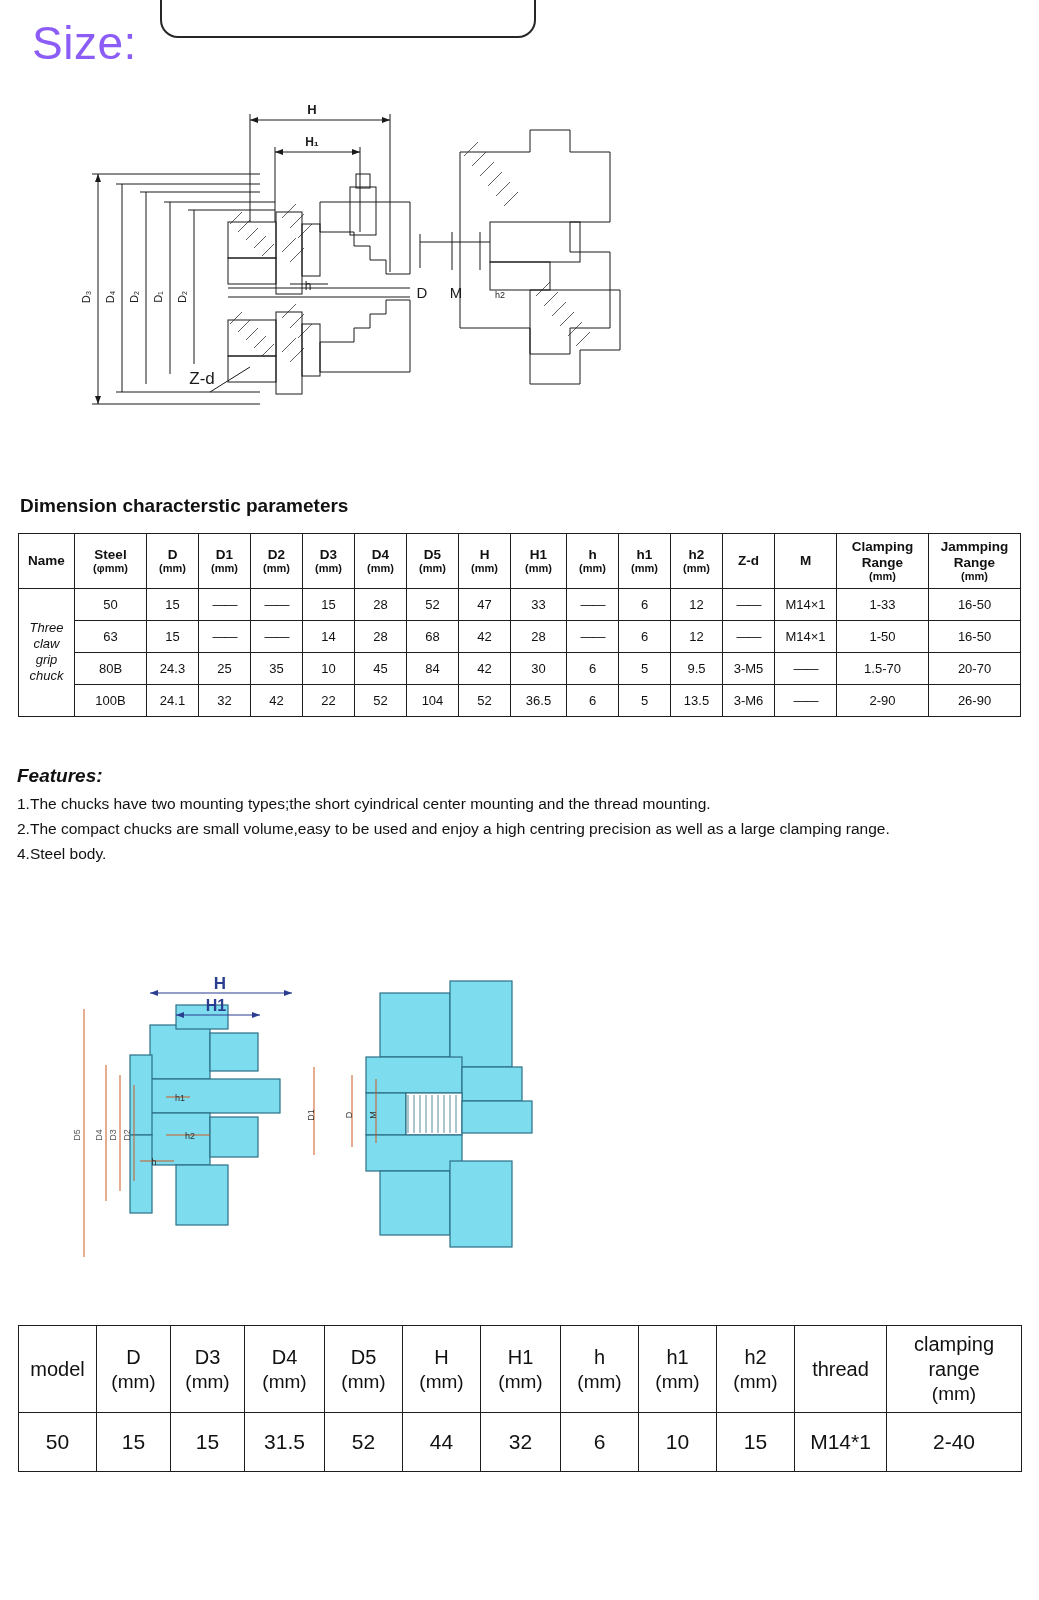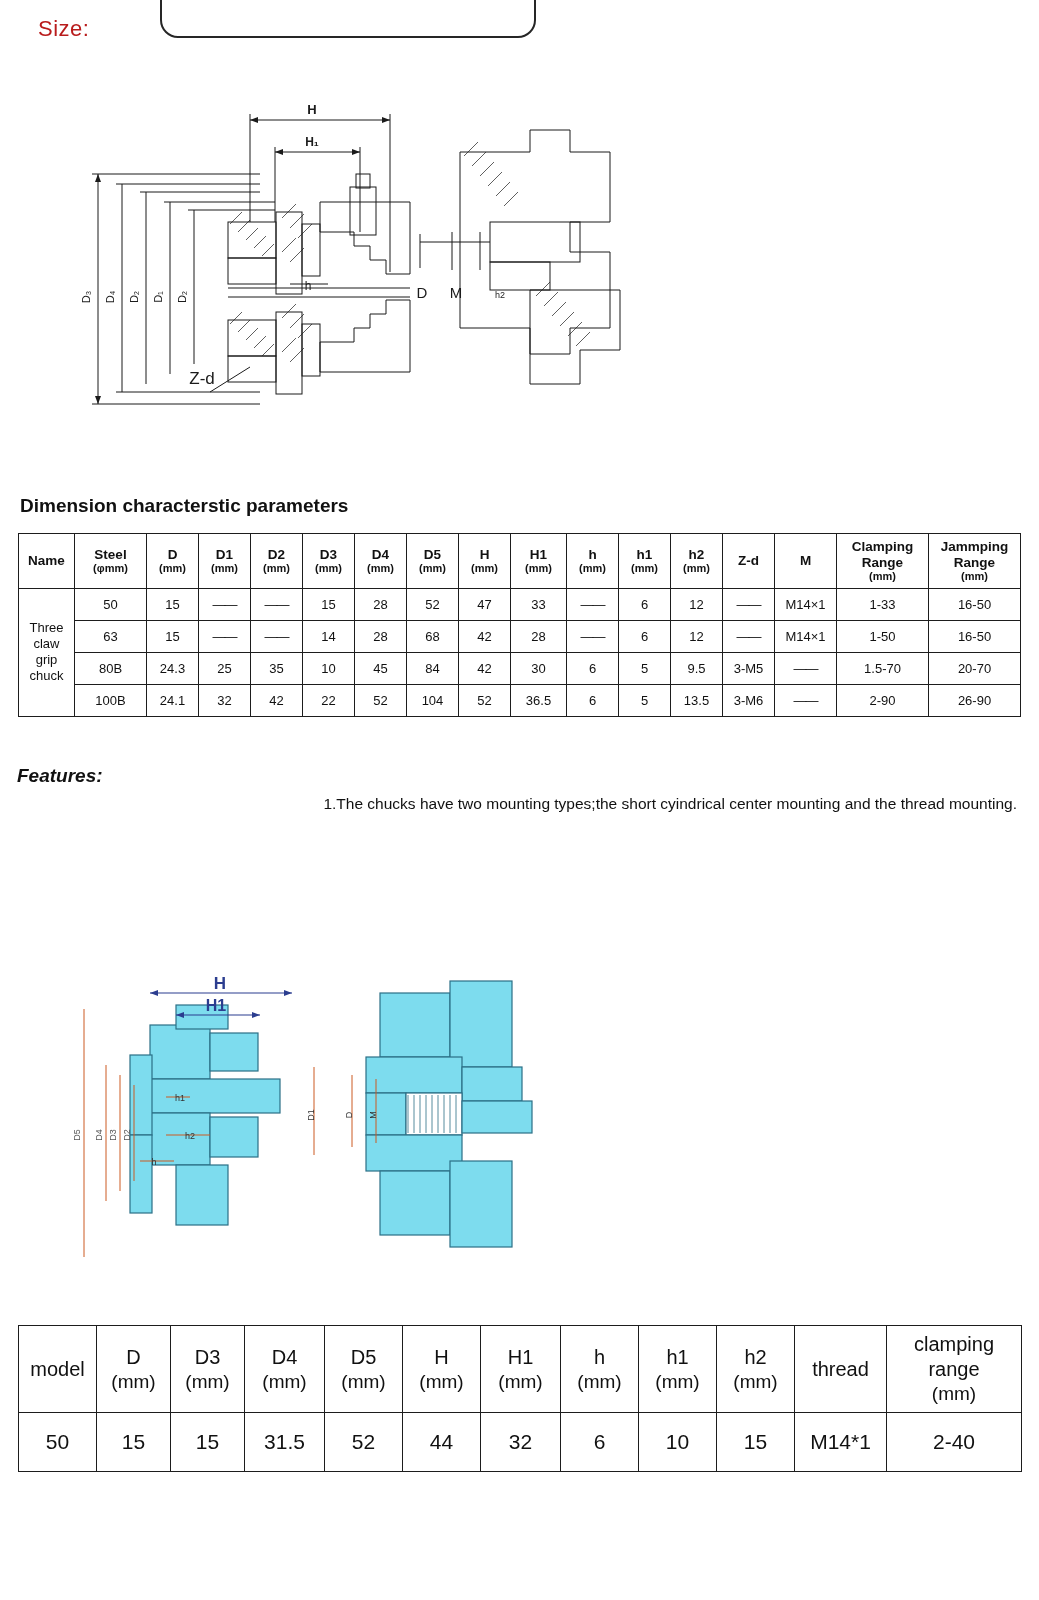--- a/index.html
+++ b/index.html
@@ -17,25 +17,25 @@
   }
   .page {
     position: relative;
     width: 1039px;
     height: 1600px;
   }
 
   
   .size-header {
     position: absolute;
-    left: 38px;
+    left: 32px;
     top: 16px;
-    font-size: 22px;
+    font-size: 46px;
     letter-spacing: 0.5px;
-    color: #b91c1c;
+    color: #8b5cf6;
   }
   .top-capsule {
     position: absolute;
     left: 160px;
     top: -28px;
     width: 372px;
     height: 62px;
     border: 2px solid #262626;
     border-radius: 18px;
     background: #fff;
@@ -94,33 +94,33 @@
   }
   table.spec tbody td {
     height: 31px;
     font-size: 13px;
     padding: 0 1px;
   }
   td.namecell {
     font-size: 13px;
     line-height: 1.25;
     font-weight: normal;
+    font-style: italic;
   }
   .dash { letter-spacing: -1px; }
 
   
   .features {
     position: absolute;
     left: 17px;
     top: 792px;
     width: 1000px;
     font-size: 15.5px;
     line-height: 1.55;
     color: #111;
-    text-align: right;
   }
   .features p { margin: 0 0 1px 0; }
 
   
   .drawing-bottom {
     position: absolute;
     left: 70px;
     top: 975px;
     width: 580px;
     height: 300px;
@@ -433,20 +433,22 @@
           <td>2-90</td>
           <td>26-90</td>
         </tr>
       </tbody>
     </table>
   </div>
 
   <div class="section-title" id="feat-title">Features:</div>
   <div class="features">
     <p>1.The chucks have two mounting types;the short cyindrical center mounting and the thread mounting.</p>
+    <p>2.The compact chucks are small volume,easy to be used and enjoy a high centring precision as well as a large clamping range.</p>
+    <p>4.Steel body.</p>
   </div>
 
   <div class="drawing-bottom">
     <svg width="580" height="300" viewBox="0 0 580 300" xmlns="http://www.w3.org/2000/svg">
       <g stroke="#2b6f86" fill="#7ddcee" stroke-width="1.2">
 
         <rect x="80" y="50" width="60" height="54"></rect>
         <rect x="140" y="58" width="48" height="38"></rect>
         <rect x="106" y="30" width="52" height="24"></rect>
         <rect x="80" y="104" width="130" height="34"></rect>

